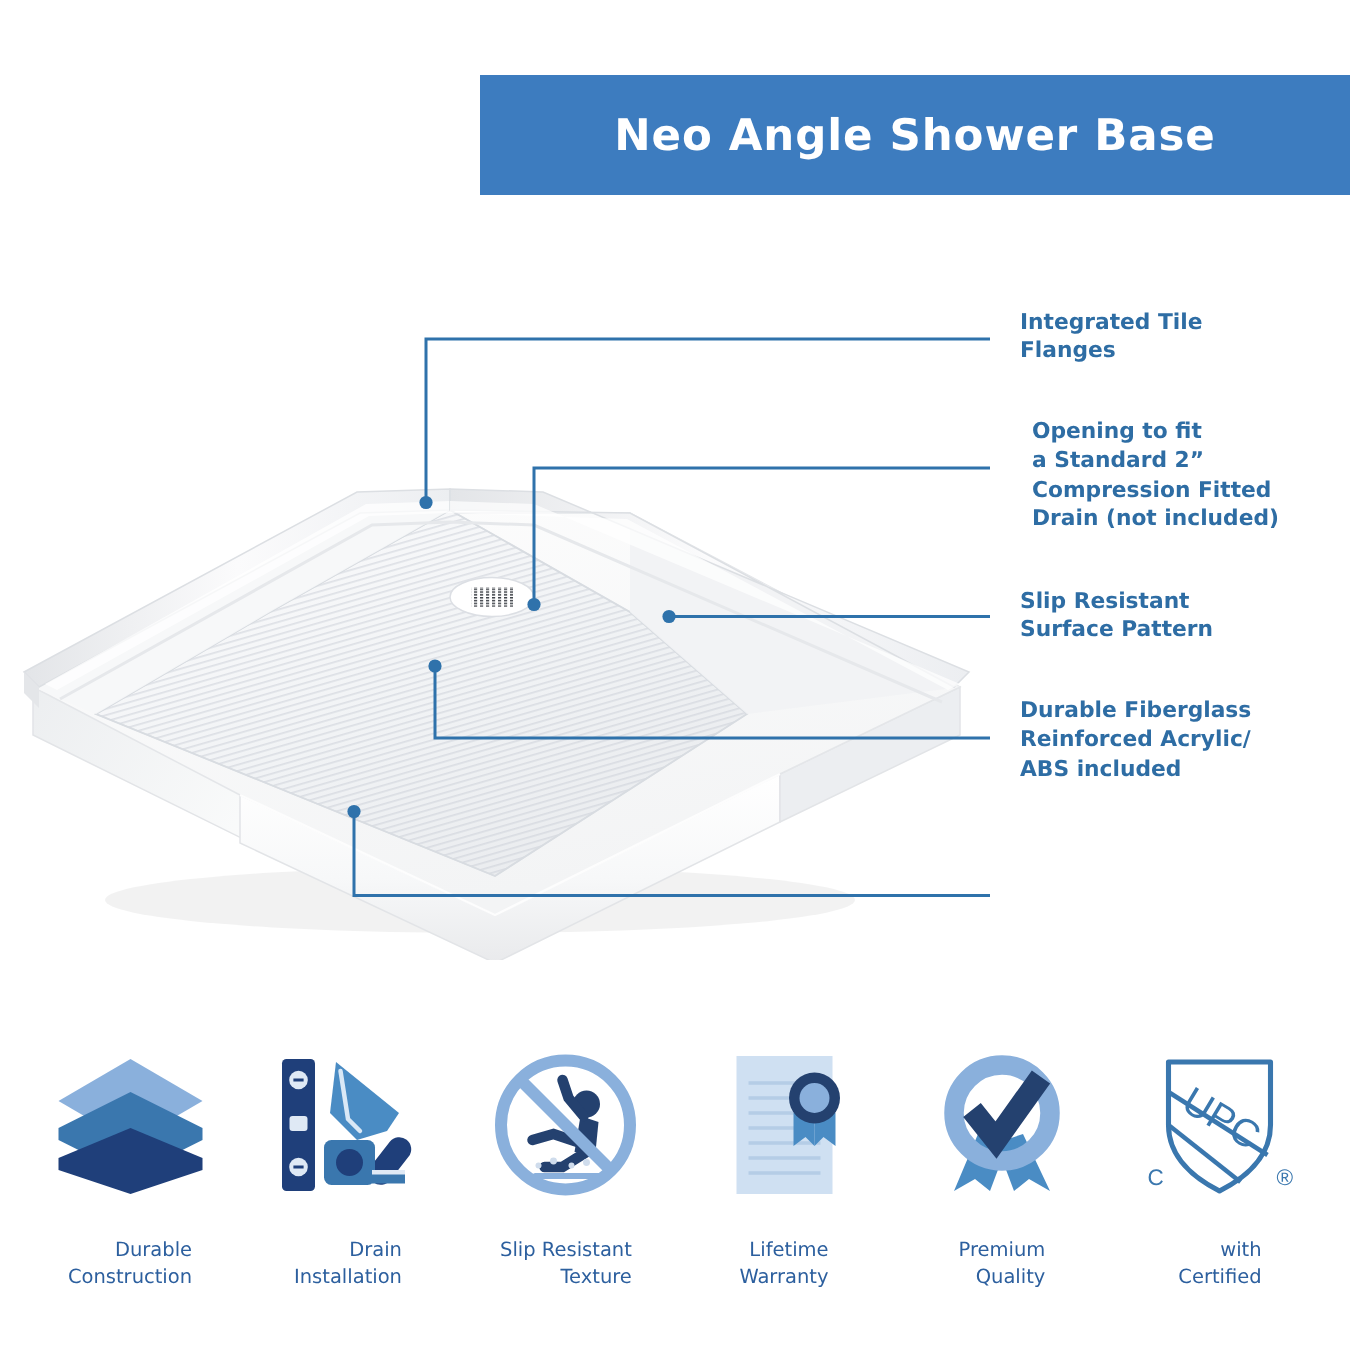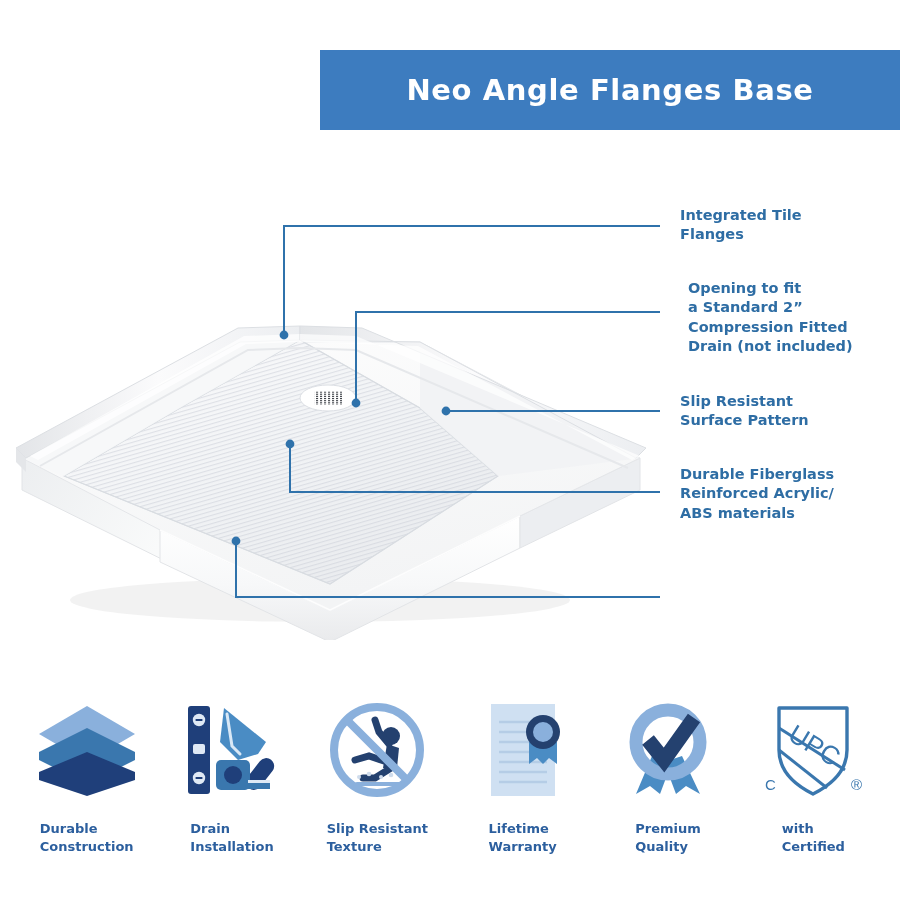--- a/index.html
+++ b/index.html
@@ -55,37 +55,37 @@
     display:flex;align-items:flex-start;justify-content:space-between;
     padding:0 14px;box-sizing:border-box;
   }
   .feature{
     width:146px;
     display:flex;flex-direction:column;align-items:center;
   }
   .feature-icon{height:110px;display:flex;align-items:center;justify-content:center;}
   .feature-icon svg{display:block;}
   .feature-label{
-    margin-top:15px;
-    text-align:left;
+    margin-top:20px;
+    text-align:right;
     color:var(--ink2,#2c5f9e);
     font-size:13px;
-    font-weight:bold;
+    font-weight:normal;
     line-height:1.35;
     font-family:"DejaVu Sans", sans-serif;
     white-space:pre-line;
   }
 </style>
 </head>
 <body style="--banner: #3d7cbf; --ink: #2e6da4; --ink2: #2c5f9e; background: rgb(255, 255, 255);">
 
 <div class="stage">
 
   <div class="banner">
-    <div class="banner-title">Neo Angle Flanges Base</div>
+    <div class="banner-title">Neo Angle Shower Base</div>
   </div>
 
   <div class="product">
     <svg viewBox="0 0 660 360" xmlns="http://www.w3.org/2000/svg">
       <defs>
         <linearGradient id="topFace" x1="0" y1="0" x2="0.35" y2="1">
           <stop offset="0" stop-color="#fdfdfd"></stop>
           <stop offset="1" stop-color="#f3f4f5"></stop>
         </linearGradient>
         <linearGradient id="frontFace" x1="0" y1="0" x2="0" y2="1">
@@ -190,21 +190,21 @@
     <div class="callout-text" id="co-0">Integrated Tile
 Flanges</div>
     <div class="callout-text" id="co-1">Opening to fit
 a Standard 2”
 Compression Fitted
 Drain (not included)</div>
     <div class="callout-text" id="co-2">Slip Resistant
 Surface Pattern</div>
     <div class="callout-text" id="co-3">Durable Fiberglass
 Reinforced Acrylic/
-ABS materials</div>
+ABS included</div>
   </div>
 
   <div class="features">
 
     <div class="feature">
       <div class="feature-icon">
         <svg width="104" height="96" viewBox="0 0 104 96" xmlns="http://www.w3.org/2000/svg">
           <polygon points="52,4 100,32 52,60 4,32" fill="#8ab0dc"></polygon>
           <polygon points="52,26 100,50 100,58 52,82 4,58 4,50" fill="#3a77ae"></polygon>
           <polygon points="52,50 100,70 100,78 52,94 4,78 4,70" fill="#1f3f7a"></polygon>

